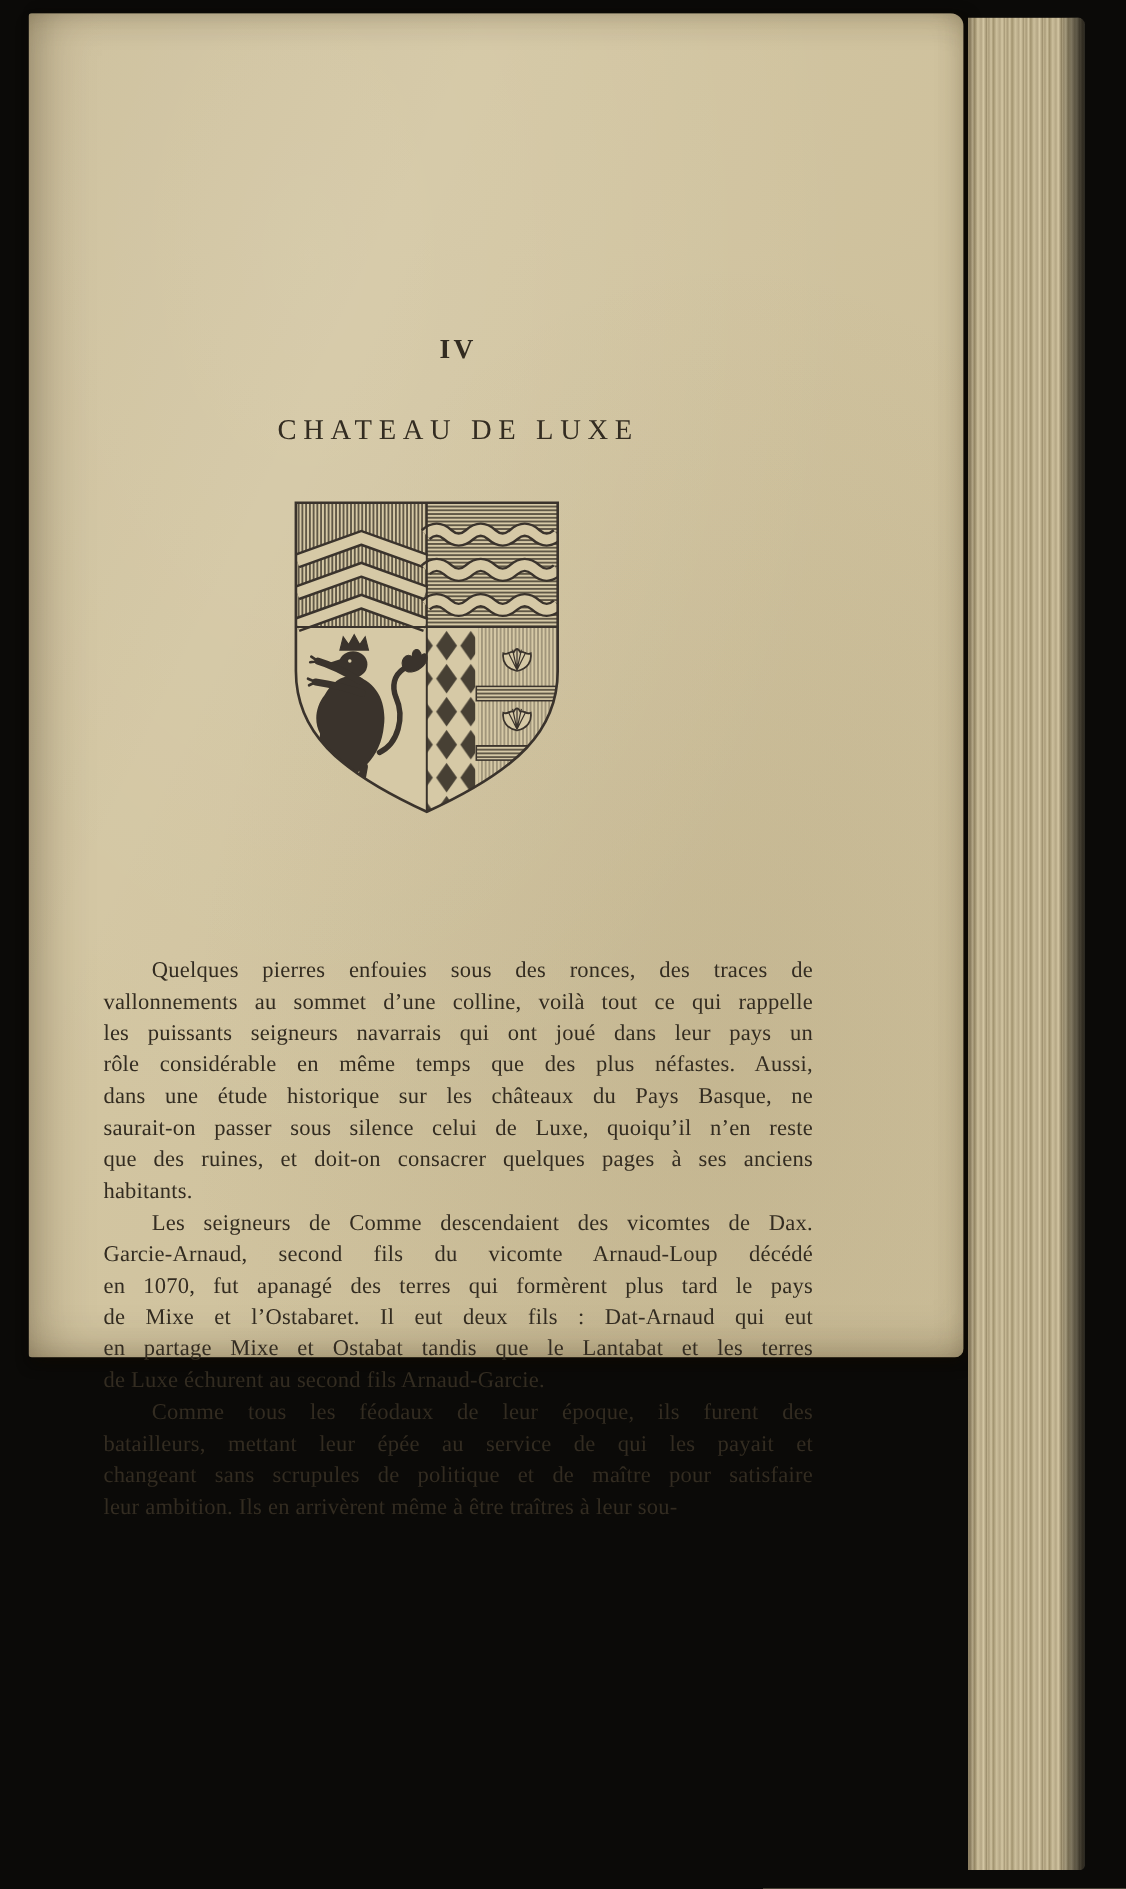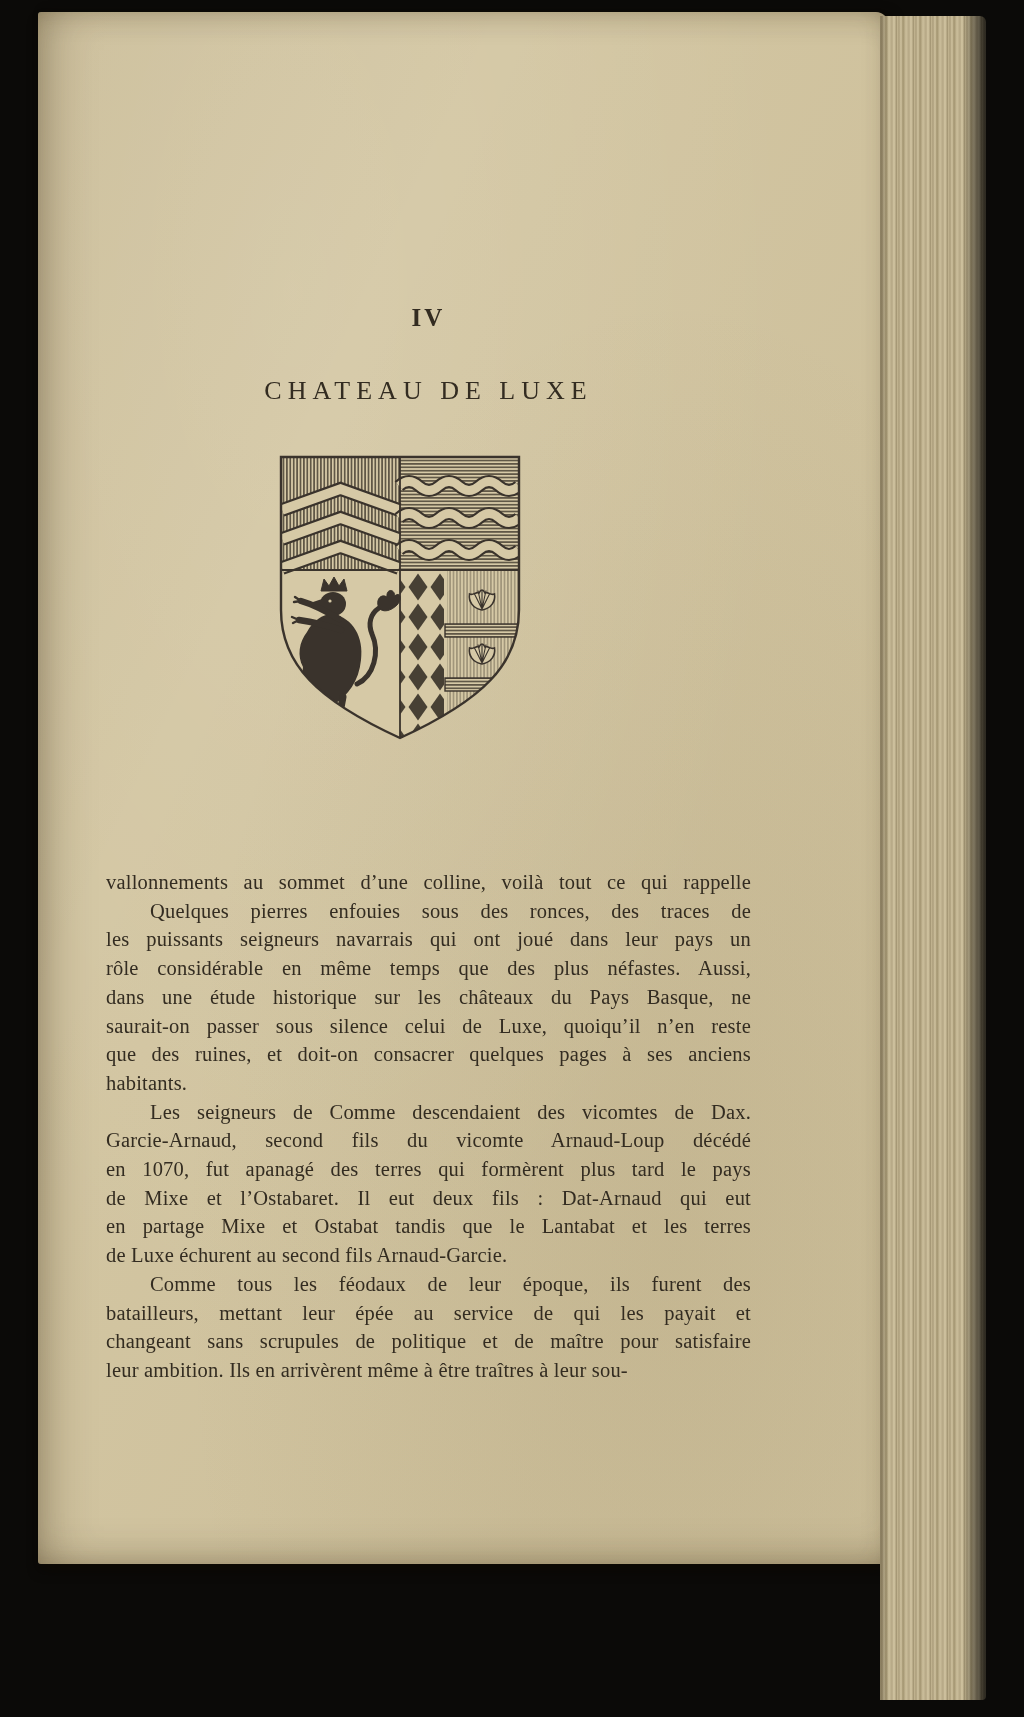--- a/index.html
+++ b/index.html
@@ -2,21 +2,21 @@
 <html><head>
 <meta charset="utf-8">
 <style>
   html,body{margin:0;padding:0;}
   body{
     width:1024px;height:1717px;position:relative;overflow:hidden;
     background:#0b0a08;
     font-family:"Liberation Serif","DejaVu Serif",serif;
   }
   .book-page{
-    position:absolute;left:38px;top:12px;width:850px;height:1552px;
+    position:absolute;left:26px;top:12px;width:850px;height:1222px;
     background:
       radial-gradient(ellipse at 30% 18%, rgba(255,255,255,0.10), transparent 60%),
       radial-gradient(ellipse at 75% 80%, rgba(120,100,55,0.10), transparent 55%),
       linear-gradient(115deg, rgba(110,90,50,0.08) 0%, transparent 30%, rgba(110,90,50,0.06) 75%),
       #d3c6a2;
     border-radius:3px 12px 8px 3px;
     box-shadow:
       6px 0 12px -2px rgba(15,10,2,0.6),
       0 8px 14px -4px rgba(15,10,2,0.6),
       inset 28px 0 50px -22px rgba(60,45,20,0.38),
@@ -141,22 +141,22 @@
 
           <path d="M125,5 V286 M6,118 H244" stroke="#3a332c" stroke-width="1.8" fill="none"></path>
         </g>
 
         <path d="M6,5 L244,5 L244,158 C244,212 208,248 125,286 C42,248 6,212 6,158 Z" fill="none" stroke="#3a332c" stroke-width="2.4"></path>
       </svg>
     </div>
 
     <div class="body-text">
         <div class="para">
+          <div class="line first">Quelques pierres enfouies sous des ronces, des traces de</div>
           <div class="line">vallonnements au sommet d’une colline, voilà tout ce qui rappelle</div>
-          <div class="line first">Quelques pierres enfouies sous des ronces, des traces de</div>
           <div class="line">les puissants seigneurs navarrais qui ont joué dans leur pays un</div>
           <div class="line">rôle considérable en même temps que des plus néfastes. Aussi,</div>
           <div class="line">dans une étude historique sur les châteaux du Pays Basque, ne</div>
           <div class="line">saurait-on passer sous silence celui de Luxe, quoiqu’il n’en reste</div>
           <div class="line">que des ruines, et doit-on consacrer quelques pages à ses anciens</div>
           <div class="line last">habitants.</div>
         </div>
         <div class="para">
           <div class="line first">Les seigneurs de Comme descendaient des vicomtes de Dax.</div>
           <div class="line">Garcie-Arnaud, second fils du vicomte Arnaud-Loup décédé</div>

